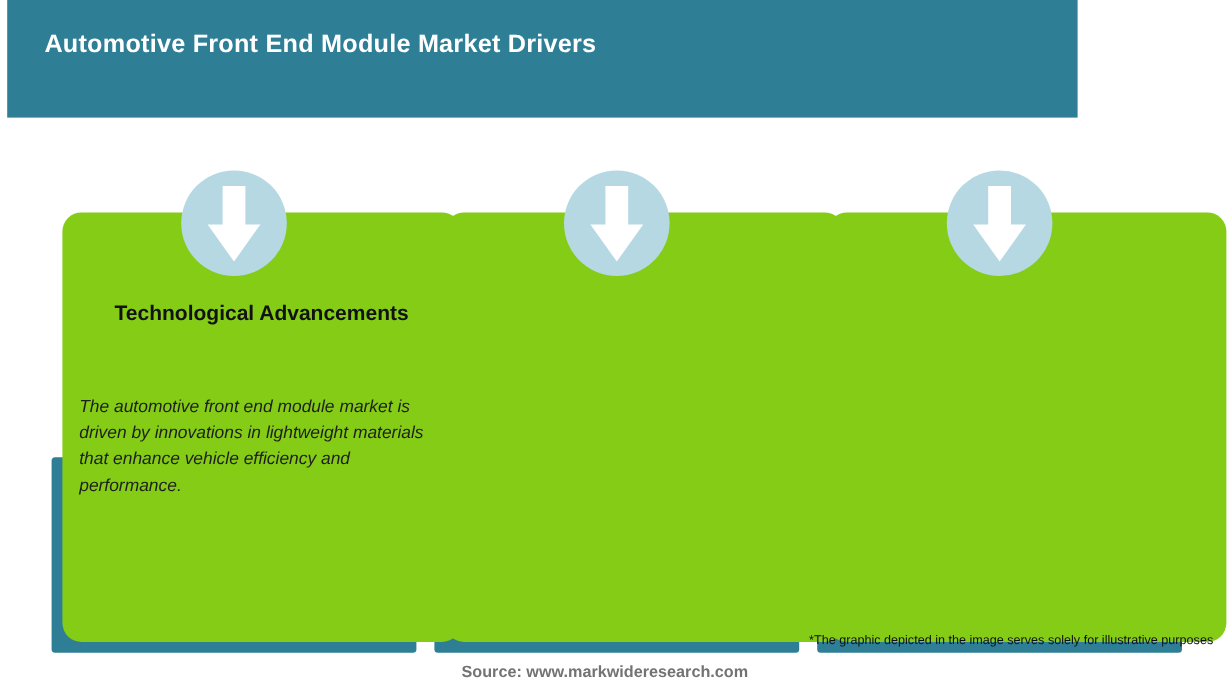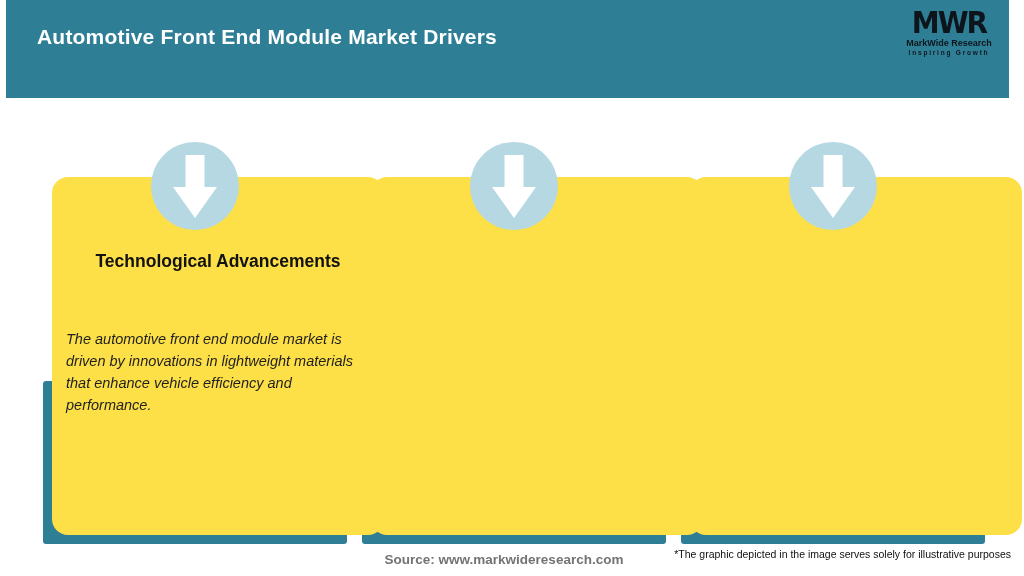--- a/index.html
+++ b/index.html
@@ -7,21 +7,21 @@
   body {
     width: 1024px; height: 576px;
     background: #ffffff;
     font-family: "Liberation Sans", sans-serif;
     position: relative;
     overflow: hidden;
   }
 
   
   .banner {
-    position: absolute; left: 6px; top: 0; width: 1003px; height: 98px;
+    position: absolute; left: 6px; top: 0; width: 892px; height: 98px;
     background: #2e7f96;
   }
   .page-title {
     position: absolute; left: 31px; top: 25px; margin: 0;
     font-size: 21px; font-weight: bold; color: #ffffff;
     letter-spacing: 0.2px;
   }
   .logo {
     position: absolute; top: 8px; right: 12px; width: 96px;
     text-align: center; color: #0d151c; line-height: 1;
@@ -41,21 +41,21 @@
 
   
   .frame {
     position: absolute; top: 381px; width: 304px; height: 163px;
     background: #2e7f96; border-radius: 3px;
   }
   .f0 { left: 43px; } .f1 { left: 362px; } .f2 { left: 681px; }
 
   .card {
     position: absolute; top: 177px; width: 332px; height: 358px;
-    background: #fde047; border-radius: 16px;
+    background: #84cc16; border-radius: 16px;
   }
   .c0 { left: 52px; } .c1 { left: 371px; } .c2 { left: 690px; }
 
   .circle {
     position: absolute; top: 142px; width: 88px; height: 88px;
     border-radius: 50%; background: #b5d8e3;
     display: flex; align-items: center; justify-content: center;
   }
   .i0 { left: 151px; } .i1 { left: 470px; } .i2 { left: 789px; }
   .circle svg { display: block; margin-top: 2px; }
@@ -68,36 +68,31 @@
     position: absolute; top: 151px; left: 14px; right: 8px; margin: 0;
     font-size: 14.5px; line-height: 22px; color: #1f1f1f; font-style: italic;
   }
 
   
   .source {
     position: absolute; top: 552px; left: 0; width: 1008px;
     text-align: center; font-size: 13.5px; font-weight: bold; color: #737373;
   }
   .disclaimer {
-    position: absolute; top: 548px; right: 13px;
+    position: absolute; top: 528px; right: 13px;
     font-size: 10.5px; color: #101010;
   }
 </style>
 </head>
 <body>
 
 <div>
 
   <header class="banner">
     <h1 class="page-title">Automotive Front End Module Market Drivers</h1>
-    <div class="logo">
-      <div class="logo-monogram">MWR</div>
-      <div class="logo-name">MarkWide Research</div>
-      <div class="logo-tagline">Inspiring Growth</div>
-    </div>
   </header>
 
   <div class="frame f0"></div>
   <div class="frame f1"></div>
   <div class="frame f2"></div>
 
   <section class="card c0">
     <h2 class="card-title">Technological Advancements</h2>
     <p class="card-desc">The automotive front end module market is driven by innovations in lightweight materials that enhance vehicle efficiency and performance.</p>
   </section>

